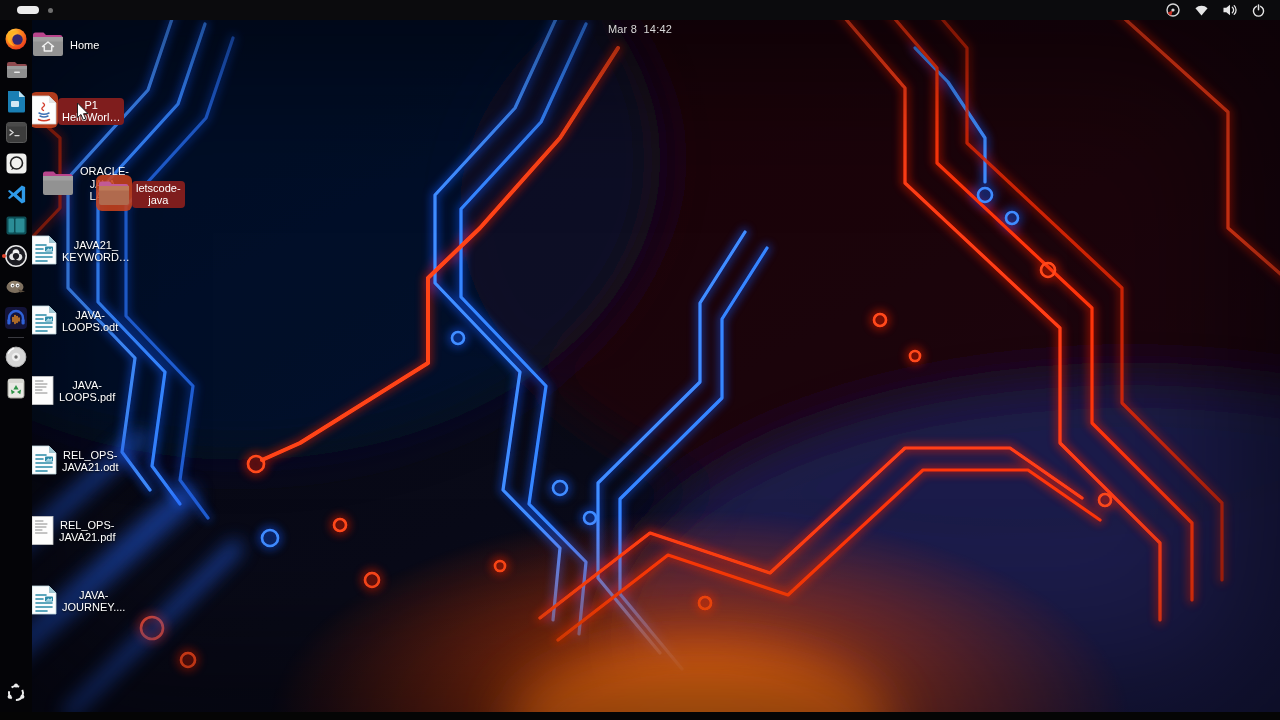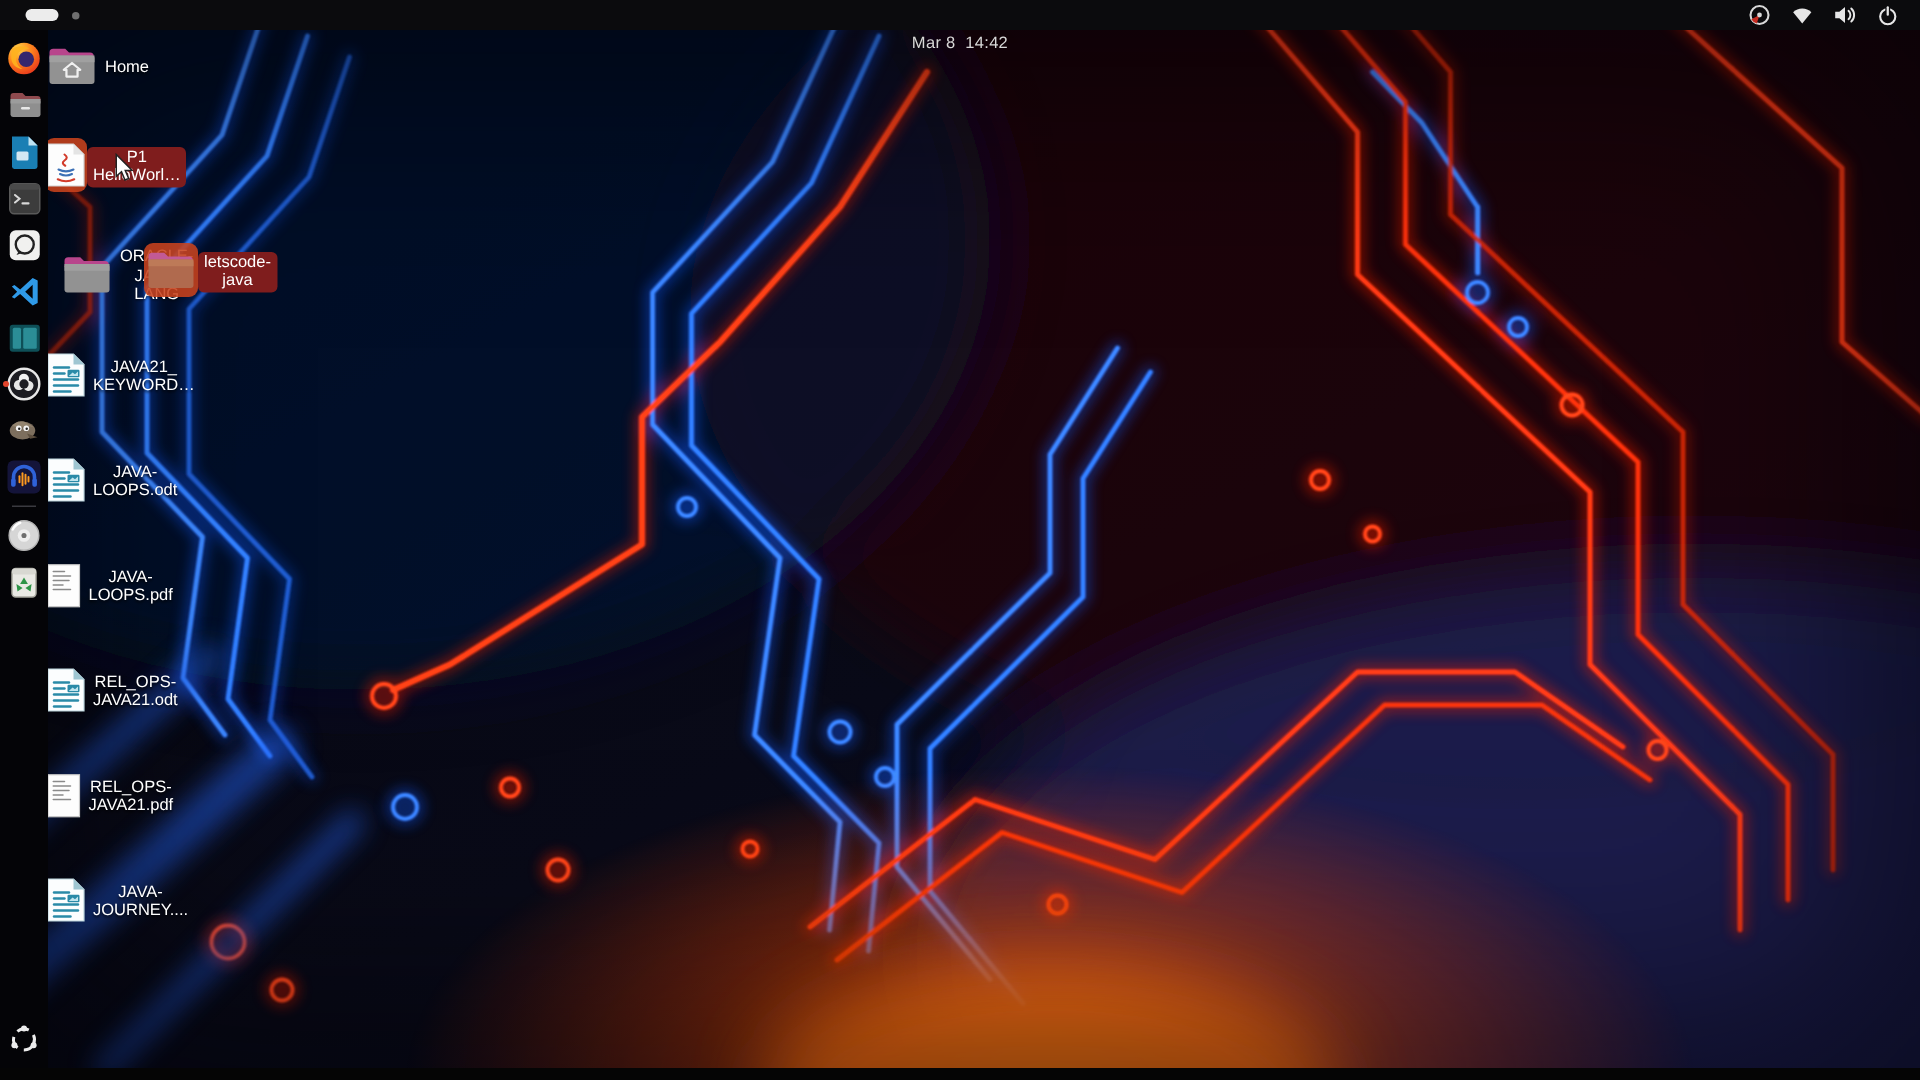--- a/index.html
+++ b/index.html
@@ -361,21 +361,21 @@
     <svg width="36" height="30" viewBox="0 0 36 30">
       <path d="M3 6 q0-2.5 2.5-2.5 h8 l2.5 2.5 h14 q2.5 0 2.5 2.5 v1.5 H3 Z" fill="#b8458c"></path>
       <rect x="3" y="8" width="30" height="19" rx="2" fill="#929292"></rect>
       <rect x="3" y="8" width="30" height="4.5" fill="#a0a0a0"></rect>
     </svg>
   </div>
   <div class="di-label">ORACLE-
 JAVA-LANG</div>
 </div>
 
-<div class="desk-item selected" style="left:96px;top:162px;justify-content:space-between;">
+<div class="desk-item selected" style="left:96px;top:175px;justify-content:space-between;">
   <div class="di-icon">
     <svg width="36" height="30" viewBox="0 0 36 30">
       <path d="M3 6 q0-2.5 2.5-2.5 h8 l2.5 2.5 h14 q2.5 0 2.5 2.5 v1.5 H3 Z" fill="#c25a95"></path>
       <rect x="3" y="8" width="30" height="19" rx="2" fill="#b06a4e"></rect>
       <rect x="3" y="8" width="30" height="4.5" fill="#bd7a58"></rect>
     </svg>
   </div>
   <div class="di-label">letscode-
 java</div>
 </div>

